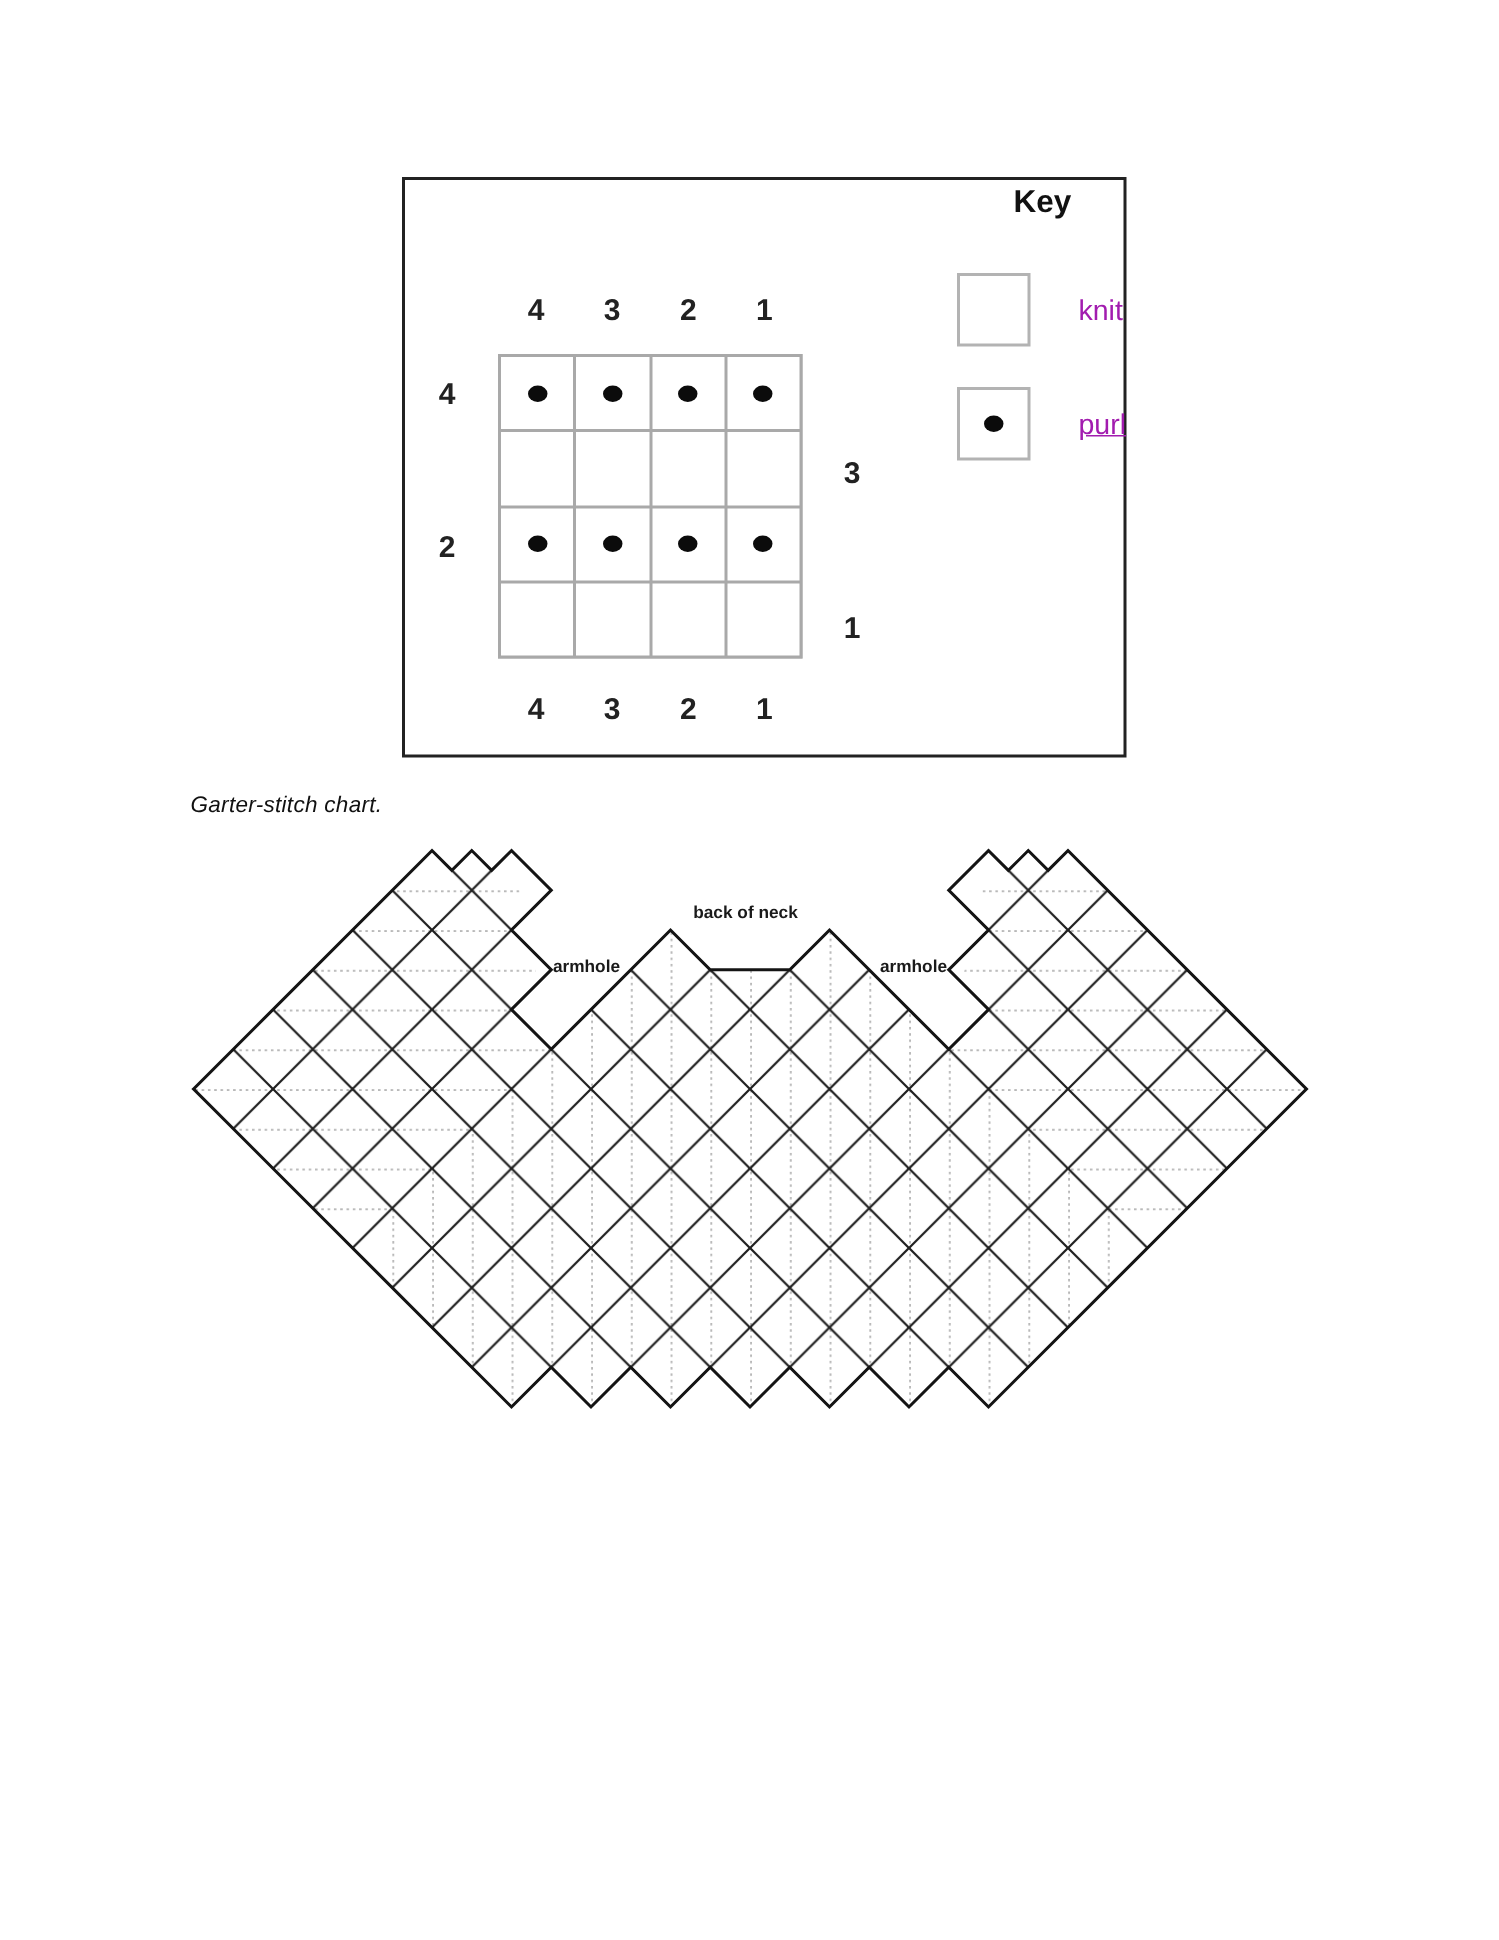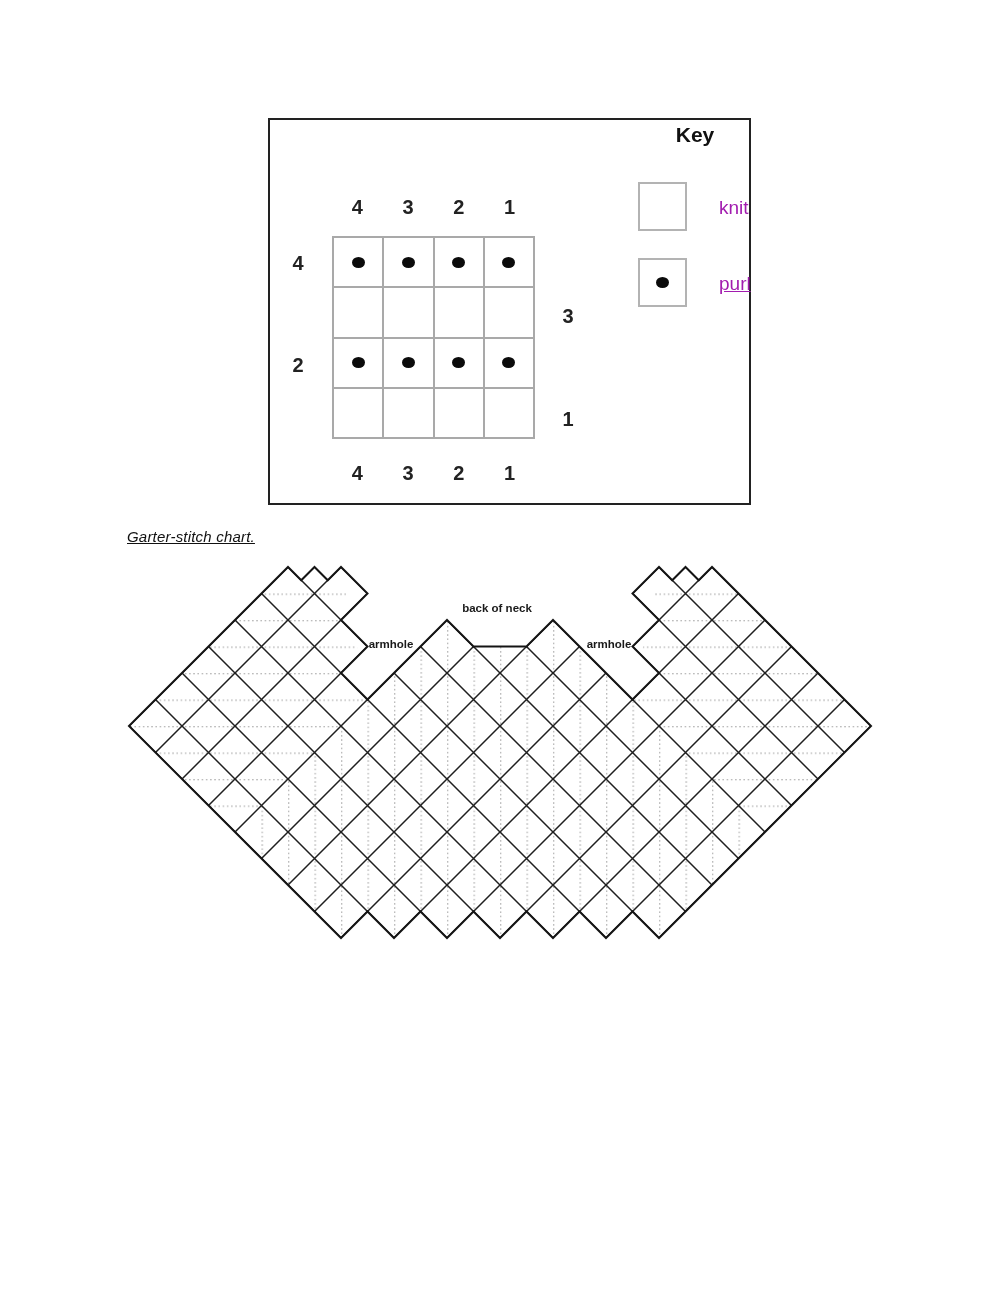--- a/index.html
+++ b/index.html
@@ -49,21 +49,21 @@
     position:absolute; left:429px; font-size:19px; font-weight:500; color:#a21caf;margin-left:20px;
   }
   .key-label.knit { top:77px; }
   .key-label.purl { top:153px;text-decoration:underline; }
 
   
   .caption {
     position:absolute; left:127px; font-size:15px; font-style:italic; color:#111;
     letter-spacing:0.2px;
   }
-  .caption.first  { top:528px;text-decoration:underline; }
+  .caption.first  { top:528px; }
   .caption.second { top:956px; }
 
   
   .layout-svg { position:absolute; left:0; top:540px; width:999px; height:430px; }
   .diagram-label { font-family:"Liberation Sans", sans-serif; font-size:11.5px; font-weight:bold; fill:#1a1a1a; }
 </style>
 </head>
 <body>
 
 <div class="page">

